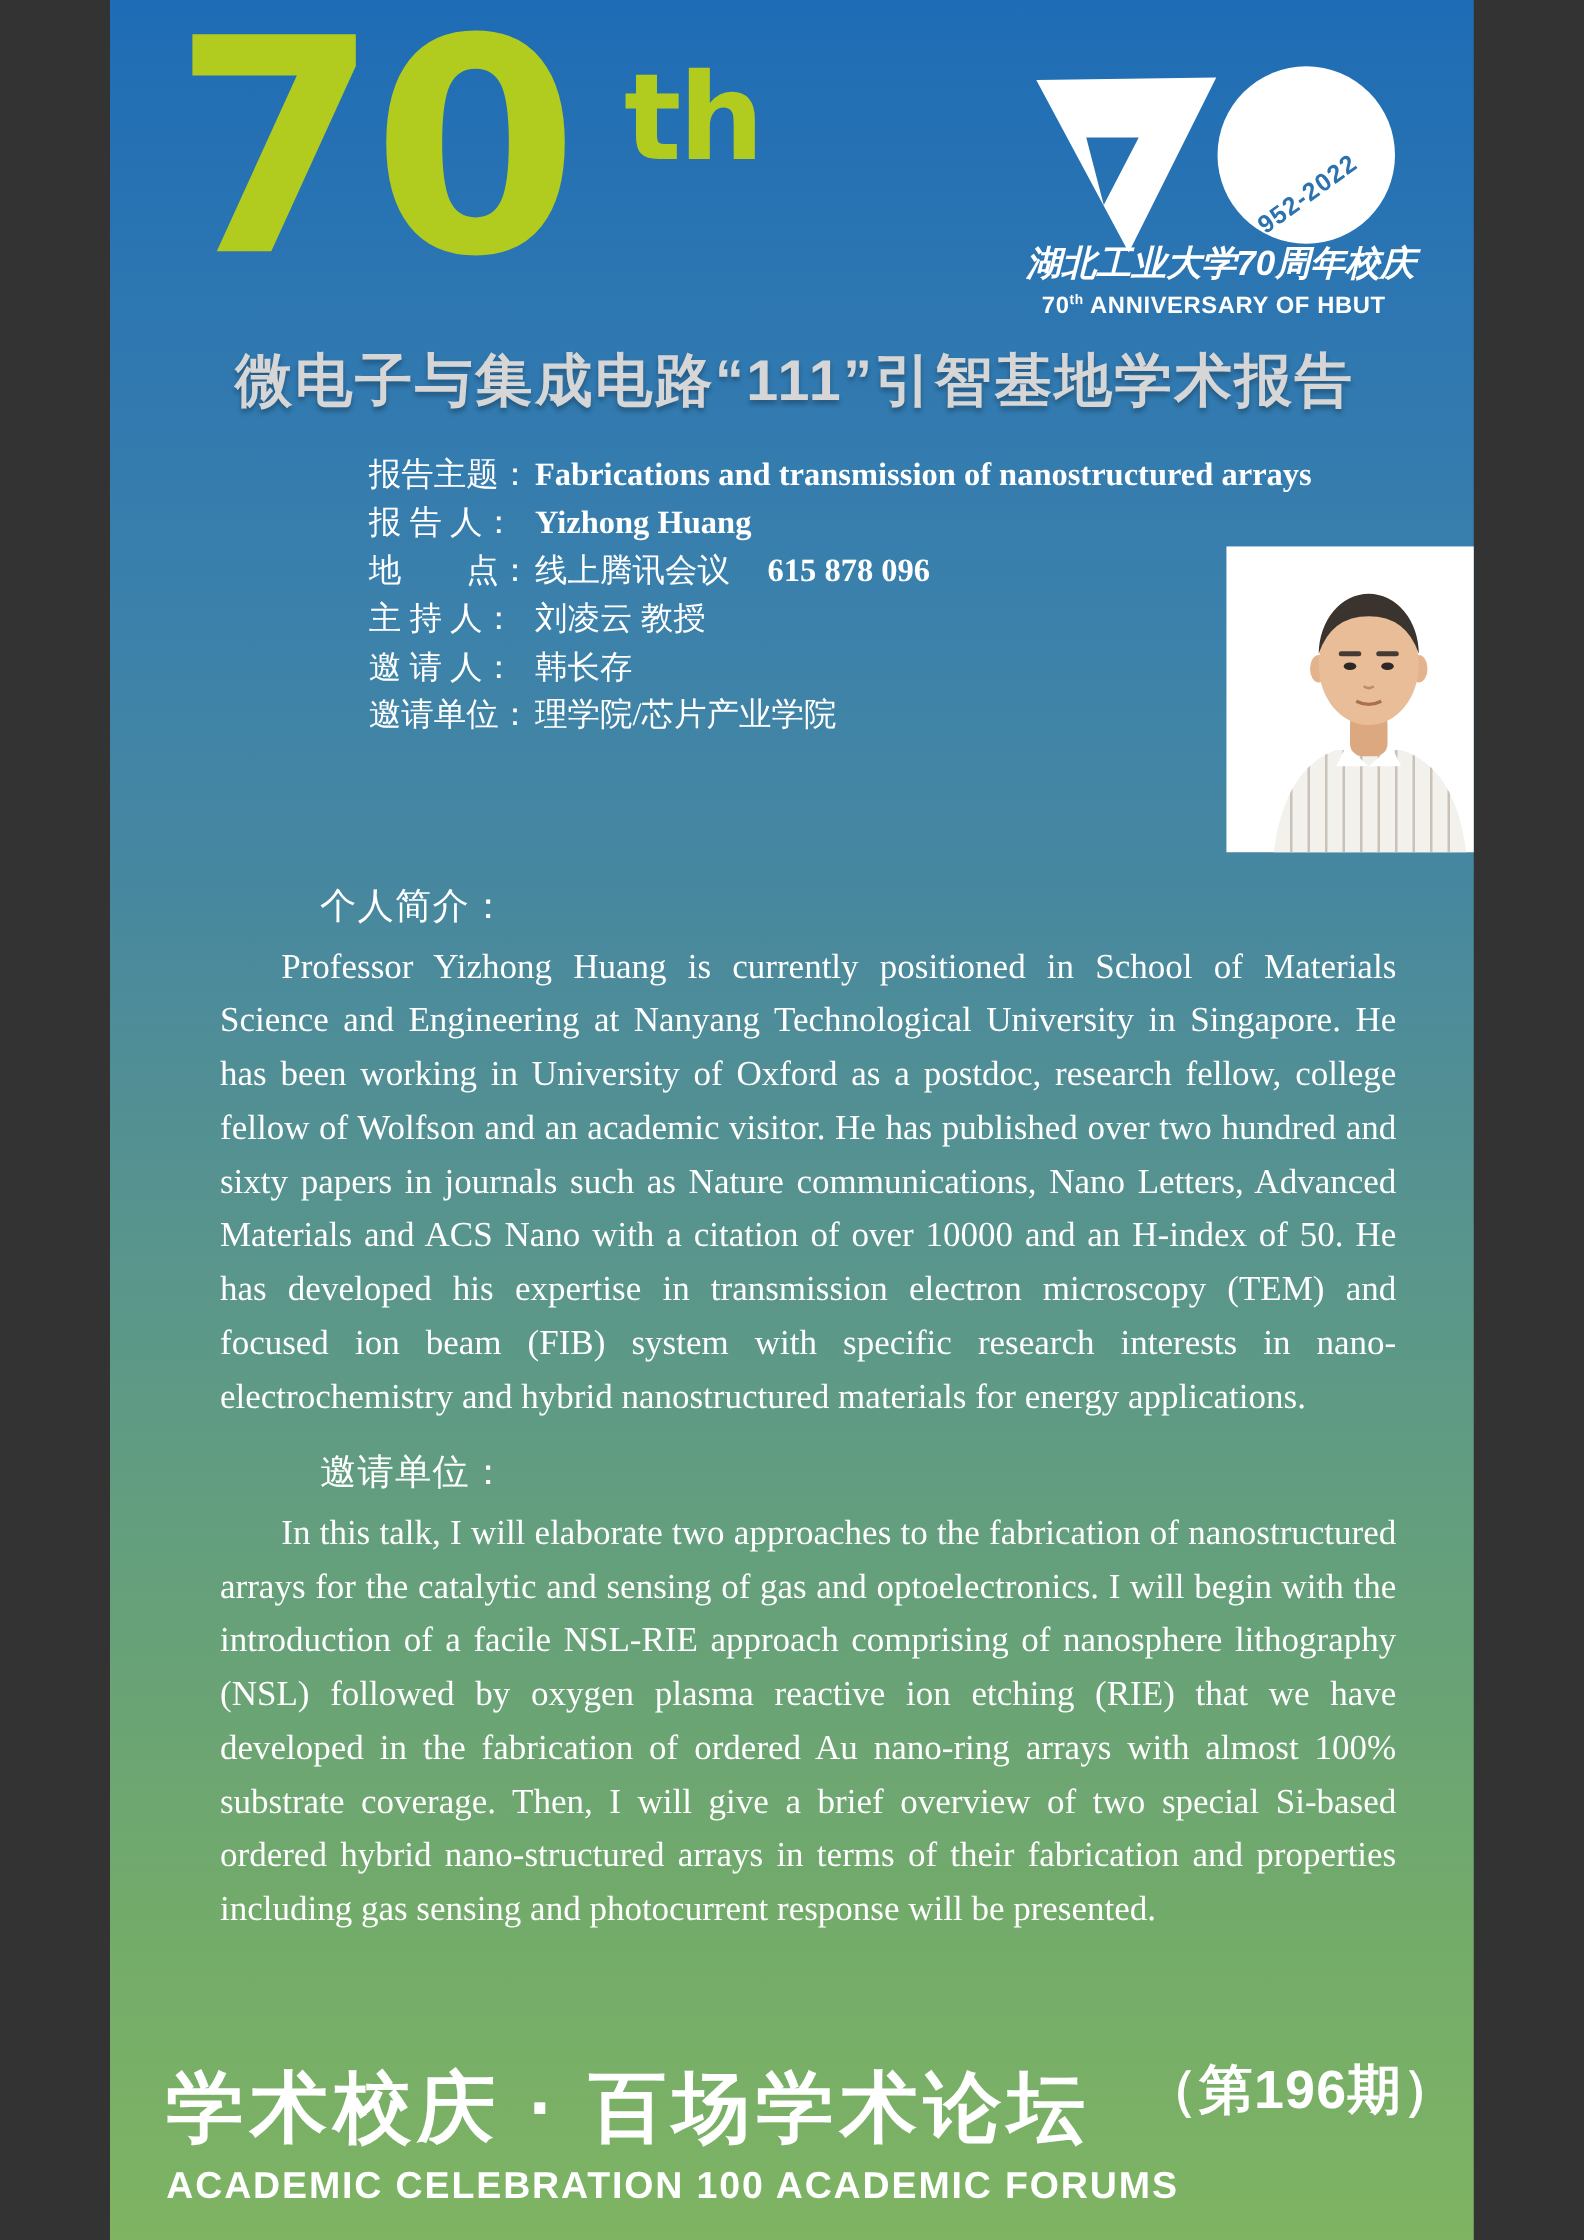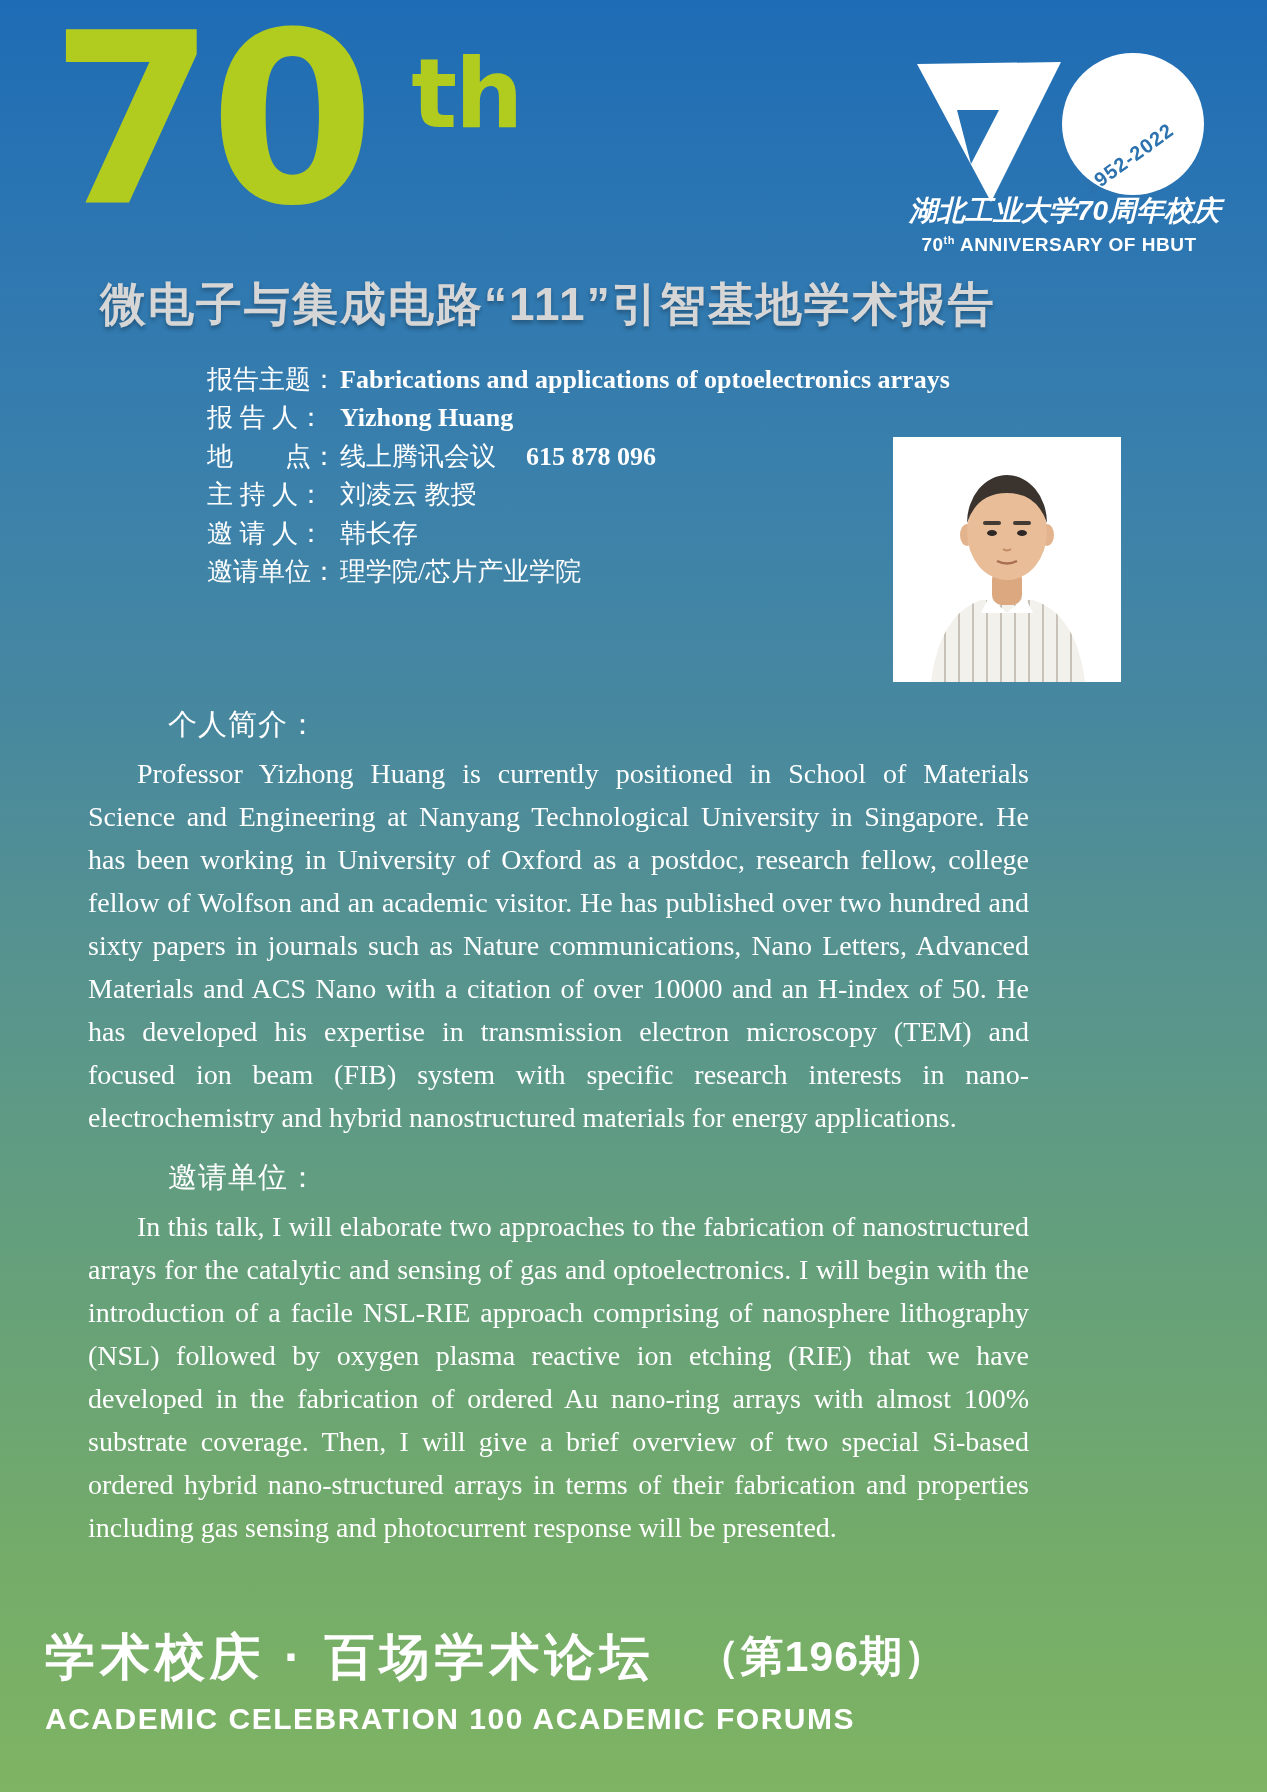--- a/index.html
+++ b/index.html
@@ -1,18 +1,18 @@
 <!DOCTYPE html>
 <html><head>
 <meta charset="utf-8">
 <style>
   html,body{margin:0;padding:0;background:#333;}
   .poster{
     position:relative;
-    width:1267px;height:1792px;
+    width:1091px;height:1792px;
     margin:0 auto;
     overflow:hidden;
     font-family:"Liberation Serif","DejaVu Serif",serif;
     background:linear-gradient(180deg,
       #1e6cb5 0%,
       #2b75b2 12%,
       #3a80ac 26%,
       #47889f 40%,
       #539093 50%,
       #5e9a85 62%,
@@ -64,21 +64,21 @@
   .para{position:absolute;left:88px;width:941px;margin:0;
     font-size:28px;line-height:43px;color:#fff;
     text-align:justify;text-indent:49px;}
   .bio-para{top:752px;}
   .abs-para{top:1205px;}
 
   
   .footer{position:absolute;left:45px;top:1618px;width:1180px;color:#fff;
     font-family:"Liberation Sans","DejaVu Sans",sans-serif;}
   .footer-main{display:flex;align-items:center;white-space:nowrap;}
-  .footer-cn{font-size:50px;font-weight:bold;letter-spacing:5px;line-height:78px;}
+  .footer-cn{font-size:62px;font-weight:bold;letter-spacing:5px;line-height:78px;margin-top:30px;}
   .footer-issue{font-size:43px;font-weight:bold;margin-left:42px;letter-spacing:1px;}
   .footer-en{font-size:30px;font-weight:bold;letter-spacing:1.5px;margin-top:6px;}
 </style>
 </head>
 <body>
 
 <div class="poster">
 
   <div class="badge">
     <span class="badge-num">70</span>
@@ -92,21 +92,21 @@
       <text x="224" y="112" transform="rotate(-36 224 112)" text-anchor="middle" fill="#2b72ae" font-family="Liberation Sans, DejaVu Sans, sans-serif" font-size="20" font-weight="bold" letter-spacing="1">1952-2022</text>
     </svg>
     <div class="logo-cn">湖北工业大学70周年校庆</div>
     <div class="logo-en"><span>70</span><sup>th</sup><span> ANNIVERSARY OF HBUT</span></div>
   </div>
 
   <h1 class="title">微电子与集成电路“111”引智基地学术报告</h1>
 
   <div class="info">
     <div class="row">
-      <span class="lab">报告主题：</span><span class="val b">Fabrications and applications of optoelectronics arrays</span>
+      <span class="lab">报告主题：</span><span class="val b">Fabrications and transmission of nanostructured arrays</span>
     </div>
     <div class="row">
       <span class="lab">报 告 人：</span><span class="val b">Yizhong Huang</span>
     </div>
     <div class="row">
       <span class="lab">地　　点：</span><span class="val">线上腾讯会议</span><span class="val num">615 878 096</span>
     </div>
     <div class="row">
       <span class="lab">主 持 人：</span><span class="val">刘凌云 教授</span>
     </div>

